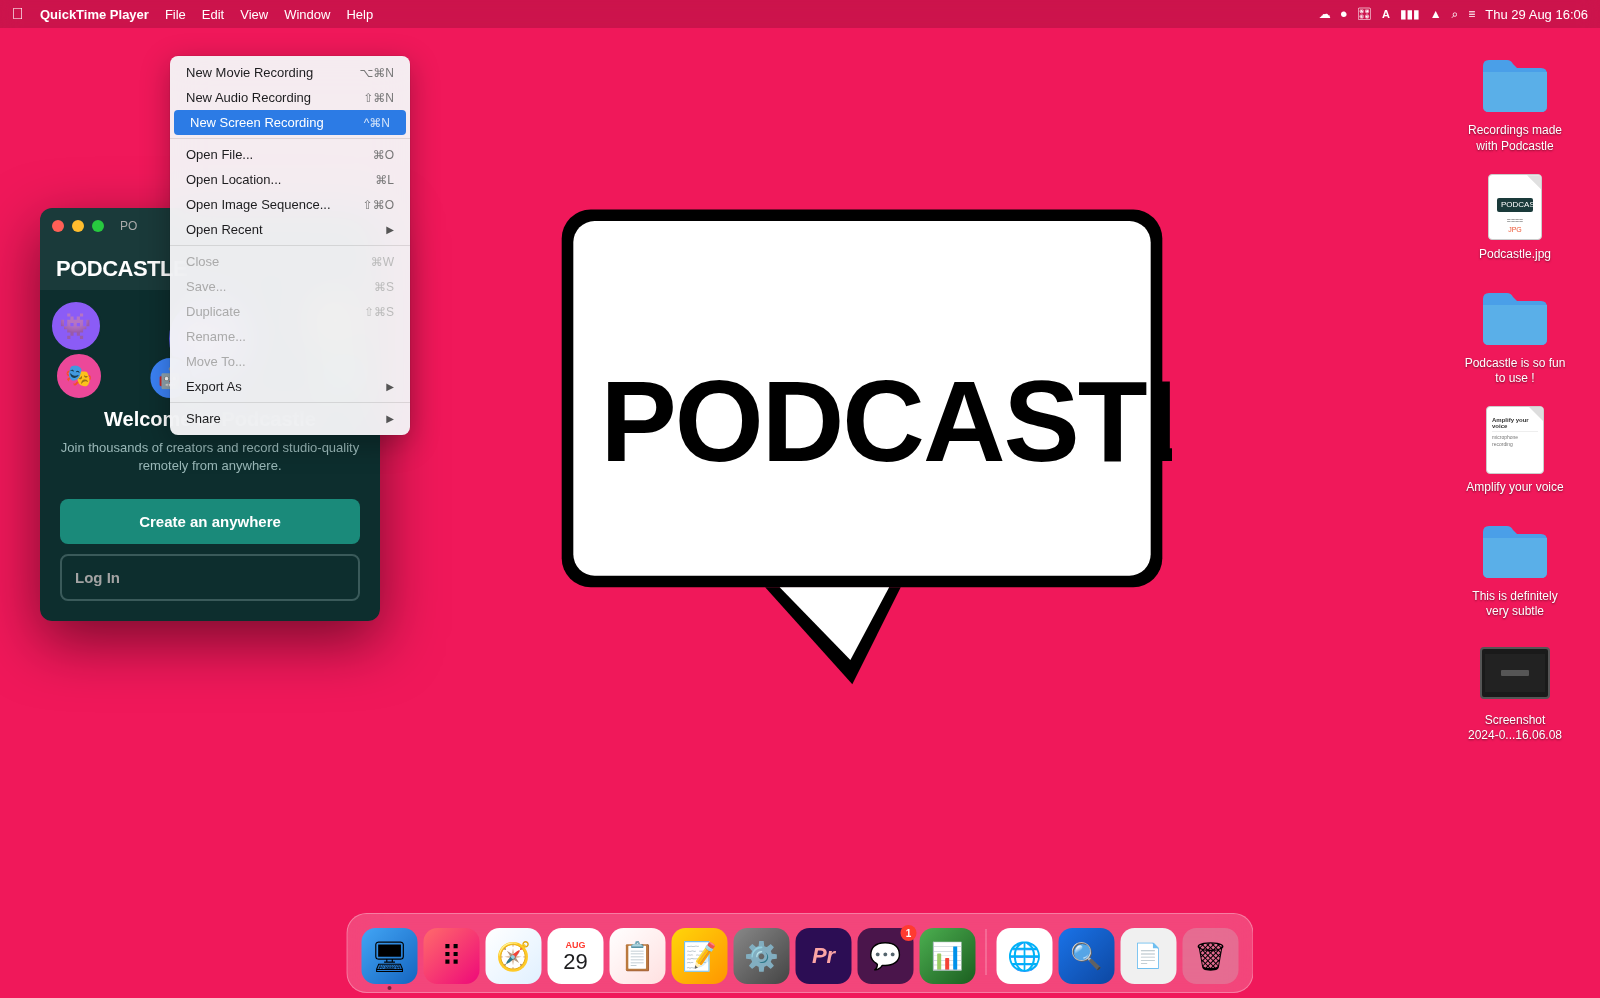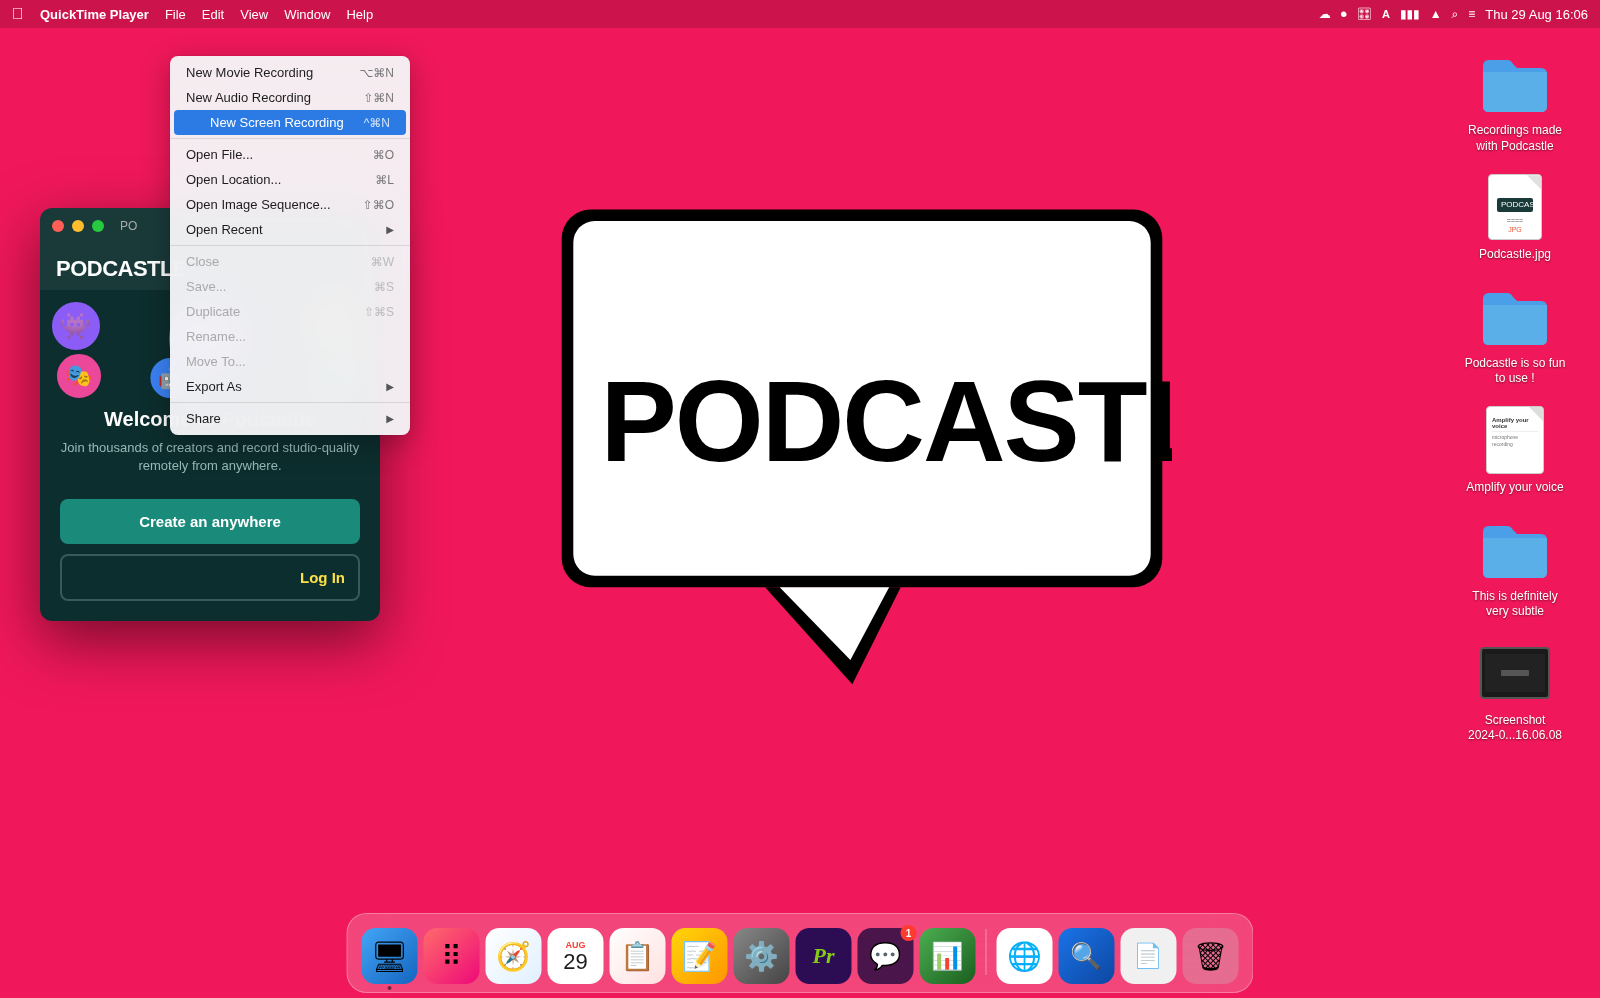--- a/index.html
+++ b/index.html
@@ -217,28 +217,28 @@
       border: none;
       border-radius: 8px;
       padding: 14px;
       font-size: 15px;
       font-weight: 600;
       cursor: pointer;
       text-align: center;
     }
     .btn-login {
       background: transparent;
-      color: #fde047;
+      color: #a3a3a3;
       border: 2px solid #3a5a5a;
       border-radius: 8px;
       padding: 13px;
       font-size: 15px;
       font-weight: 600;
       cursor: pointer;
-      text-align: right;
+      text-align: left;
     }
 
     
     .file-menu {
       position: absolute;
       top: 28px;
       left: 170px;
       width: 240px;
       background: rgba(245, 245, 247, 0.96);
       backdrop-filter: blur(20px);
@@ -255,21 +255,20 @@
       font-size: 13px;
       color: #1d1d1f;
       cursor: pointer;
       user-select: none;
     }
     .menu-item.active {
       background: #2c7be5;
       color: white;
       border-radius: 4px;
       margin: 0 4px;
-      text-align: center;
     }
     .menu-item.disabled {
       color: #aaa;
       cursor: default;
     }
     .menu-item-label { flex: 1; }
     .menu-item-shortcut {
       color: #777;
       font-size: 12px;
       display: flex;
@@ -620,21 +619,21 @@
 
   <div class="dock-item" style="background:linear-gradient(135deg,#FFD60A,#FF9500);border-radius:14px;">
     <span style="font-size:28px;">📝</span>
   </div>
 
   <div class="dock-item" style="background:linear-gradient(135deg,#888,#444);border-radius:14px;">
     <span style="font-size:28px;">⚙️</span>
   </div>
 
   <div class="dock-item" style="background:#2C0D54;border-radius:14px;">
-    <span style="font-size:22px;font-weight:900;color:#84cc16;font-family:Liberation Serif, serif;font-style:italic;">Pr</span>
+    <span style="font-size:22px;font-weight:900;color:#fca5a5;font-family:Liberation Sans, sans-serif;font-style:italic;">Pr</span>
   </div>
 
   <div class="dock-item" style="background:#4A154B;border-radius:14px;">
     <span style="font-size:26px;">💬</span>
     <div class="dock-badge">1</div>
   </div>
 
   <div class="dock-item" style="background:linear-gradient(135deg,#4CAF50,#1B5E20);border-radius:14px;">
     <span style="font-size:26px;">📊</span>
   </div>

